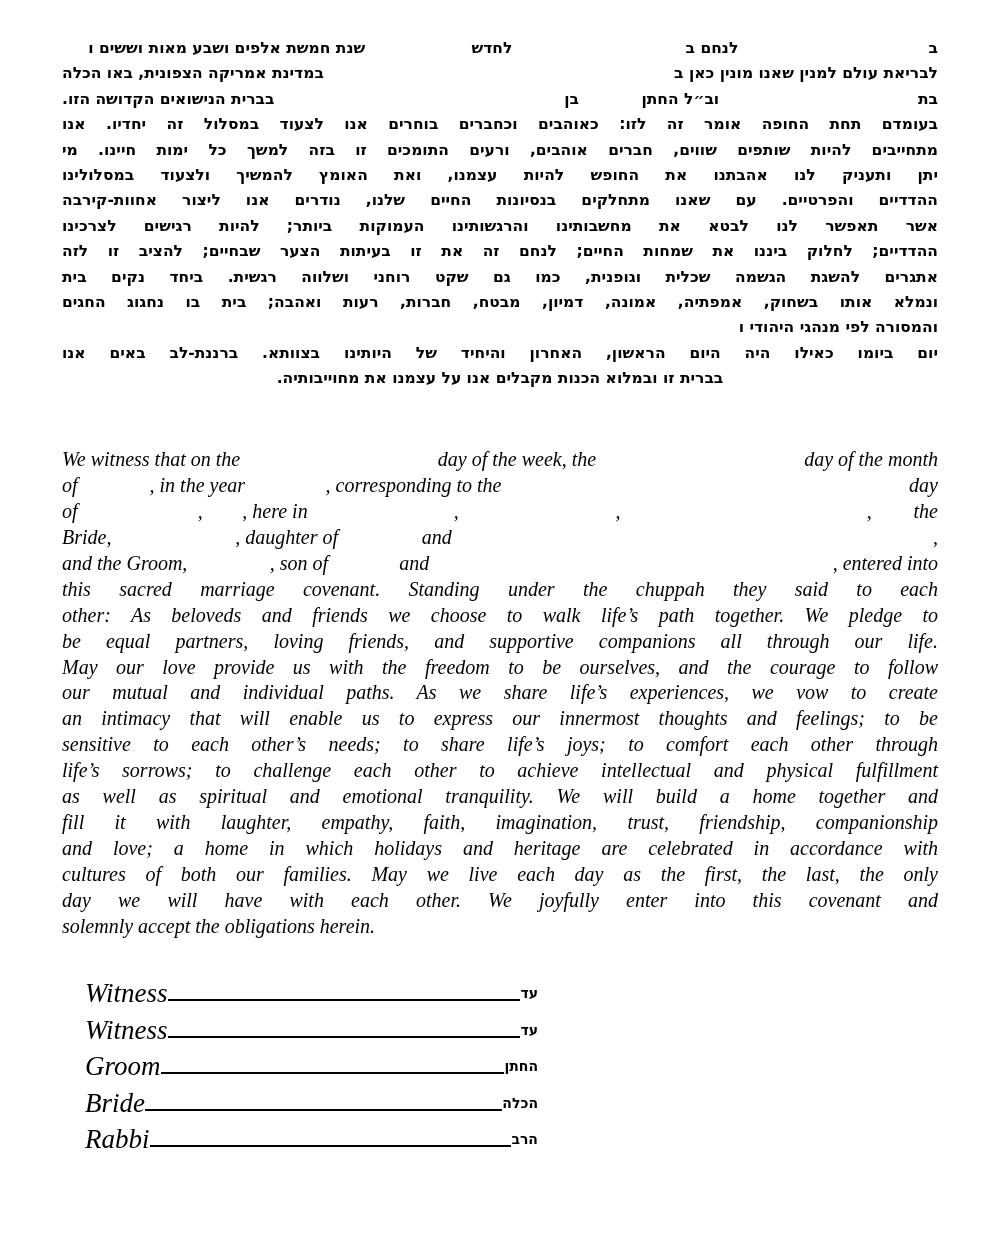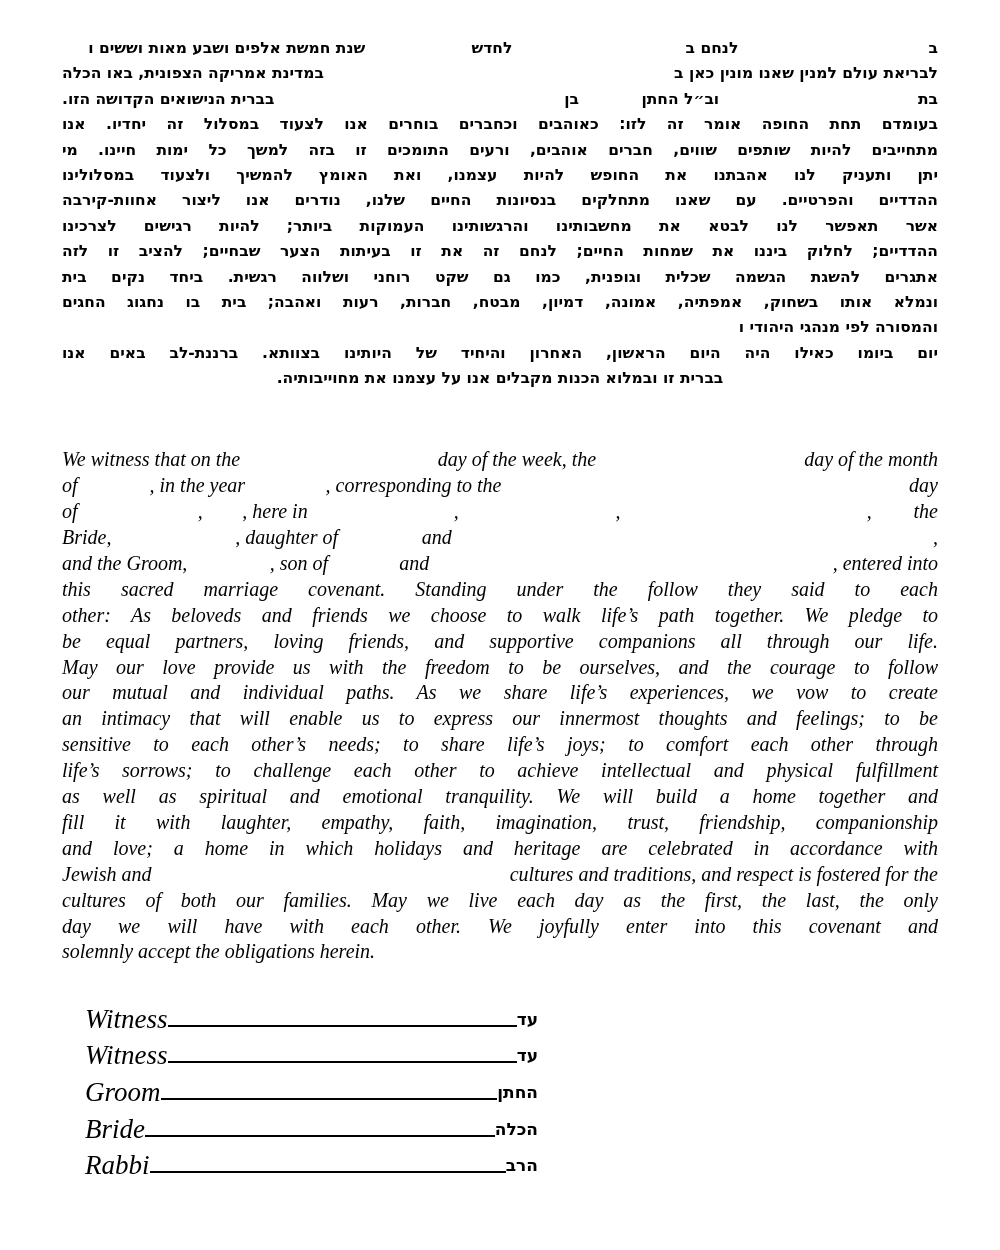--- a/index.html
+++ b/index.html
@@ -89,21 +89,21 @@
   }
   .sig-rule {
     flex: 1;
     border-bottom: 2px solid #000;
     margin-bottom: 5px;
     height: 1px;
   }
   .sig-he {
     font-family: "DejaVu Sans", sans-serif;
     font-weight: 700;
-    font-size: 17px;
+    font-size: 14px;
     line-height: 24px;
     margin-bottom: 1px;
     flex-shrink: 0;
   }
 </style>
 </head>
 <body>
 
 <div class="page">
   <div class="content">
@@ -190,36 +190,31 @@
         </div>
         <div dir="ltr" class="e-line fill">
           <span class="seg">and the Groom,</span>
           <span class="blank" style="flex-grow: 87;"></span>
           <span class="seg">, son of</span>
           <span class="blank" style="flex-grow: 75;"></span>
           <span class="seg">and</span>
           <span class="blank" style="flex-grow: 426;"></span>
           <span class="seg">, entered into</span>
         </div>
-        <div dir="ltr" class="e-line justify"><span class="seg">this sacred marriage covenant.  Standing under the follow they said to each</span></div>
+        <div dir="ltr" class="e-line justify"><span class="seg">this sacred marriage covenant.  Standing under the chuppah they said to each</span></div>
         <div dir="ltr" class="e-line justify"><span class="seg">other:  As beloveds and friends we choose to walk life’s path together. We pledge to</span></div>
         <div dir="ltr" class="e-line justify"><span class="seg">be equal partners, loving friends, and supportive companions all through our life.</span></div>
         <div dir="ltr" class="e-line justify"><span class="seg">May our love provide us with the freedom to be ourselves, and the courage to follow</span></div>
         <div dir="ltr" class="e-line justify"><span class="seg">our mutual and individual paths.  As we share life’s experiences, we vow to create</span></div>
         <div dir="ltr" class="e-line justify"><span class="seg">an intimacy that will enable us to express our innermost thoughts and feelings; to be</span></div>
         <div dir="ltr" class="e-line justify"><span class="seg">sensitive to each other’s needs; to share life’s joys; to comfort each other through</span></div>
         <div dir="ltr" class="e-line justify"><span class="seg">life’s sorrows; to challenge each other to achieve intellectual and physical fulfillment</span></div>
         <div dir="ltr" class="e-line justify"><span class="seg">as well as spiritual and emotional tranquility.  We will build a home together and</span></div>
         <div dir="ltr" class="e-line justify"><span class="seg">fill it with laughter, empathy, faith, imagination, trust, friendship, companionship</span></div>
         <div dir="ltr" class="e-line justify"><span class="seg">and love; a home in which holidays and heritage are celebrated in accordance with</span></div>
-        <div dir="ltr" class="e-line fill">
-          <span class="seg">Jewish and</span>
-          <span class="blank" style="flex-grow: 114;"></span>
-          <span class="seg">cultures and traditions, and respect is fostered for the</span>
-        </div>
         <div dir="ltr" class="e-line justify"><span class="seg">cultures of both our families.  May we live each day as the first, the last, the only</span></div>
         <div dir="ltr" class="e-line justify"><span class="seg">day we will have with each other.   We joyfully enter into this covenant and</span></div>
         <div dir="ltr" class="e-line left"><span class="seg">solemnly accept the obligations herein.</span></div>
       </section>
     <section class="signature-block" id="signature-block">
         <div class="sig-row">
           <span class="sig-en">Witness</span>
           <div class="sig-rule"></div>
           <span class="sig-he" dir="rtl">עד</span>
         </div>

